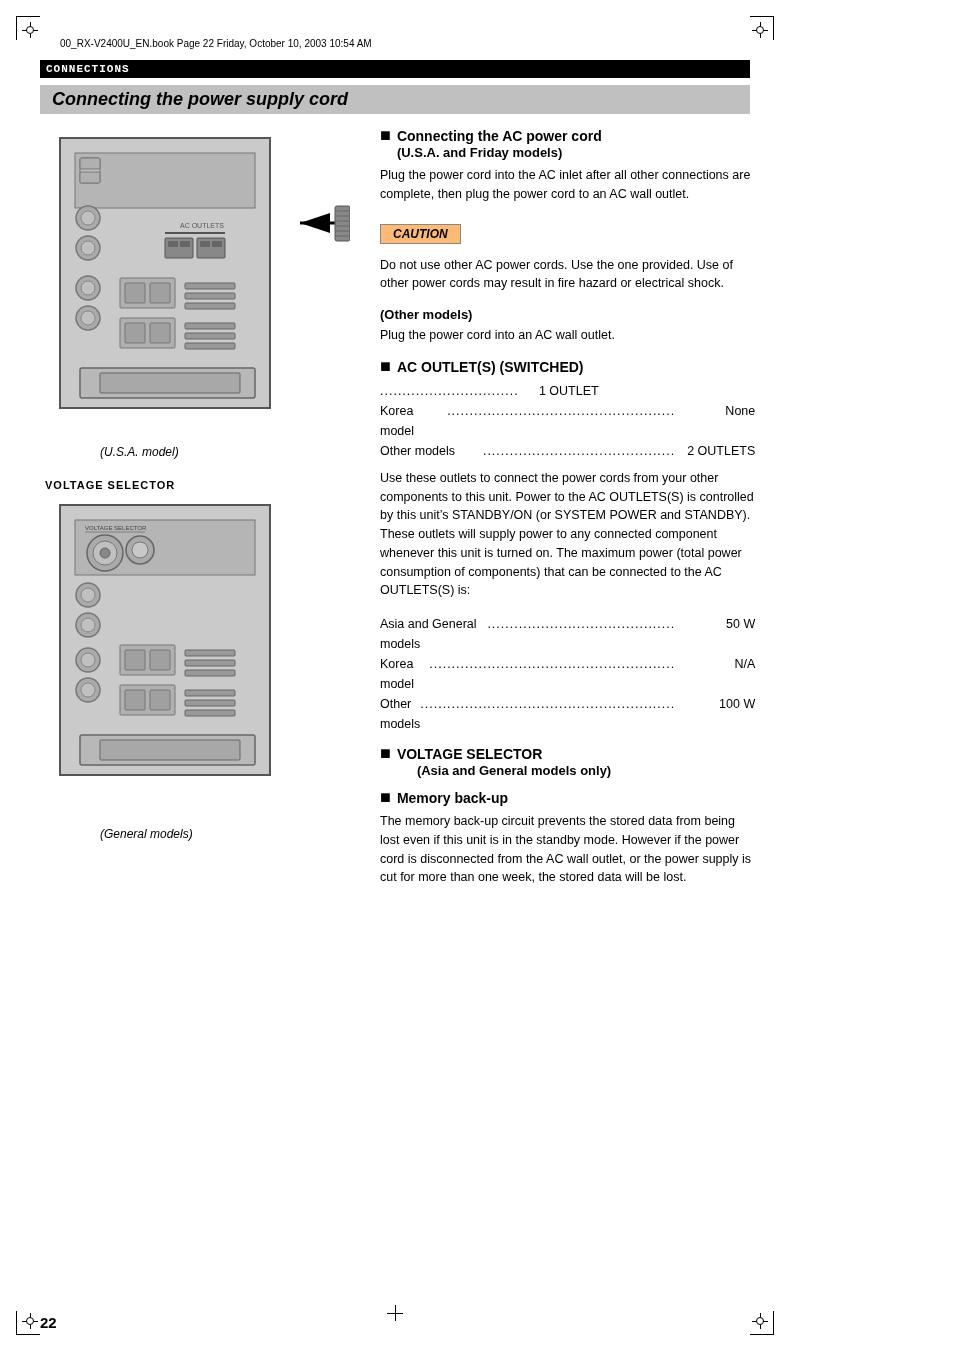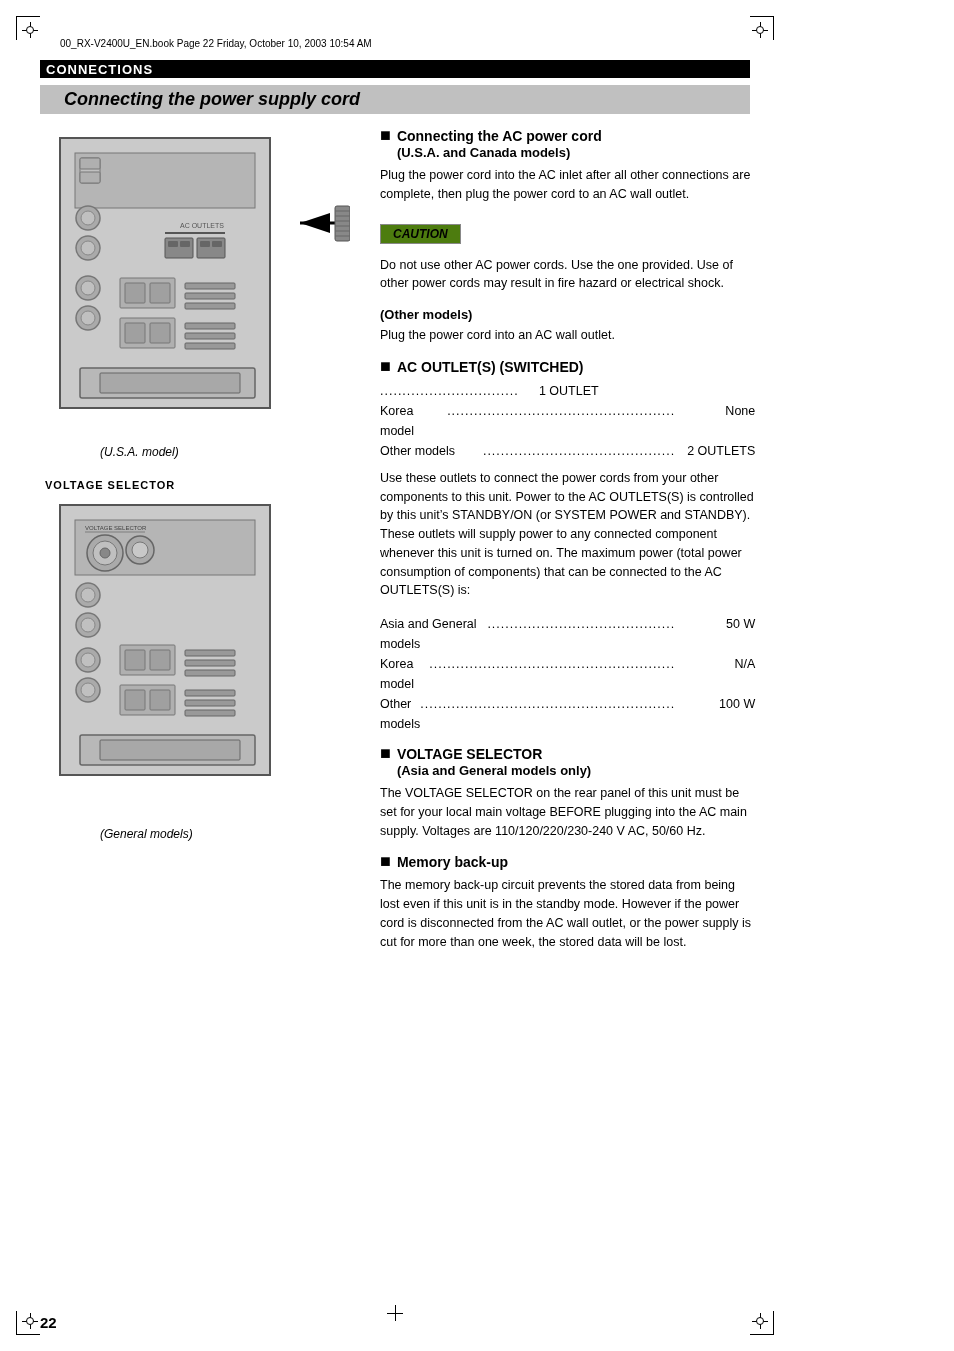--- a/index.html
+++ b/index.html
@@ -39,38 +39,39 @@
       left: 40px;
       right: 40px;
       height: 18px;
       background: #000;
       display: flex;
       align-items: center;
       padding-left: 6px;
     }
     .header-bar-text {
       color: #fff;
-      font-size: 13px;
+      font-size: 11px;
       font-weight: bold;
       letter-spacing: 1px;
+      font-family: Liberation Mono, monospace;
     }
 
     
     .content-area {
       position: absolute;
       top: 85px;
       left: 40px;
       right: 40px;
       bottom: 60px;
     }
 
     
     .page-title-bar {
       background: #c0c0c0;
-      padding: 4px 24px;
+      padding: 4px 12px;
       margin-bottom: 14px;
     }
     .page-title-text {
       font-size: 18px;
       font-style: italic;
       font-weight: bold;
       color: #000;
     }
 
     
@@ -118,21 +119,21 @@
     }
 
     .section-body {
       margin-bottom: 14px;
       font-size: 12.5px;
       line-height: 1.5;
     }
 
     .caution-box {
       display: inline-block;
-      background: #4d7c0f;
+      background: #fdba74;
       padding: 2px 12px;
       font-size: 12px;
       font-weight: bold;
       font-style: italic;
       margin: 6px 0;
       border: 1px solid #888;
     }
 
     .sub-section-title {
       font-size: 13px;
@@ -356,21 +357,21 @@
 
       </div>
 
       <div class="right-col">
 
         <div style="margin-bottom:12px;">
           <div class="section-title">
             <span class="bullet">■</span>
             <div>
               <span style="font-size:14px;font-weight:bold;">Connecting the AC power cord</span><br>
-              <span style="font-size:13px;font-weight:bold;">(U.S.A. and Canada models)</span>
+              <span style="font-size:13px;font-weight:bold;">(U.S.A. and Friday models)</span>
             </div>
           </div>
           <div class="section-body">Plug the power cord into the AC inlet after all other connections are complete, then plug the power cord to an AC wall outlet.</div>
           <div style="margin:6px 0;">
             <span class="caution-box">CAUTION</span>
           </div>
           <div class="section-body">Do not use other AC power cords. Use the one provided. Use of other power cords may result in fire hazard or electrical shock.</div>
         </div>
 
         <div style="margin-bottom:12px;">
@@ -417,24 +418,23 @@
               <span class="value">100 W</span>
             </div>
           </div>
         </div>
 
         <div style="margin-bottom:12px;">
           <div class="section-title">
             <span class="bullet">■</span>
             <div>
               <span style="font-size:14px;font-weight:bold;">VOLTAGE SELECTOR</span><br>
-              <span style="font-size:13px;font-weight:bold;">(Asia and General models only)</span>
-            </div>
-          </div>
-          <div class="section-body">The VOLTAGE SELECTOR on the rear panel of this unit must be set for your local main voltage BEFORE plugging into the AC main supply. Voltages are 110/120/220/230-240 V AC, 50/60 Hz.</div>
+              <span style="font-size:13px;font-weight:bold;margin-left:20px;">(Asia and General models only)</span>
+            </div>
+          </div>
         </div>
 
         <div style="margin-bottom:12px;">
           <div class="section-title">
             <span class="bullet">■</span>
             <span style="font-size:14px;font-weight:bold;">Memory back-up</span>
           </div>
           <div class="section-body">The memory back-up circuit prevents the stored data from being lost even if this unit is in the standby mode. However if the power cord is disconnected from the AC wall outlet, or the power supply is cut for more than one week, the stored data will be lost.</div>
         </div>
 

